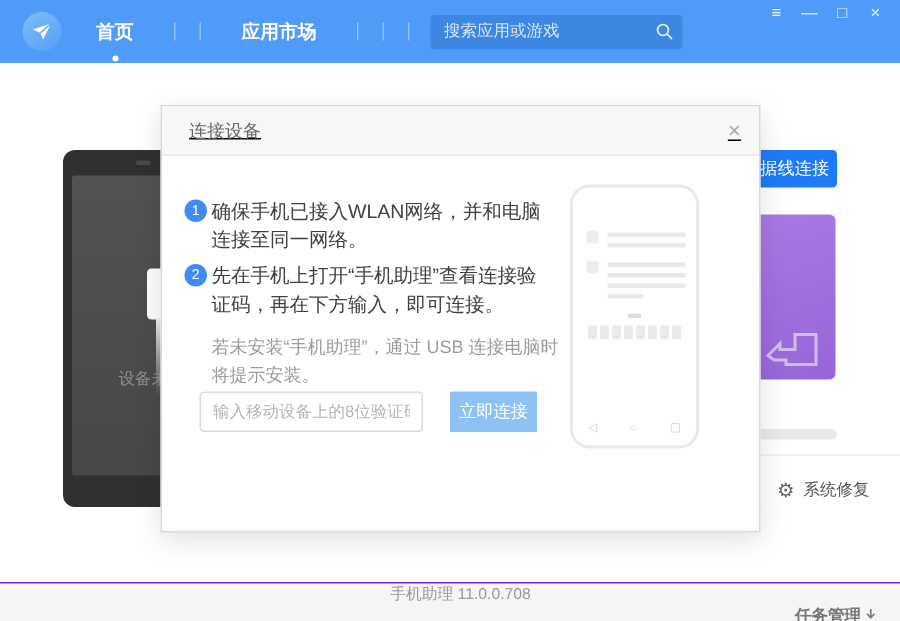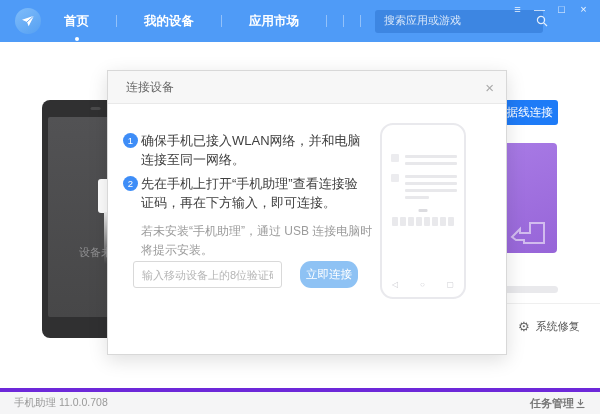--- a/index.html
+++ b/index.html
@@ -18,21 +18,21 @@
     display:flex; align-items:center; justify-content:center; flex:0 0 auto; }
   .nav { display:flex; align-items:center; margin-left:12px;gap:16px; }
   .nav-item { position:relative; color:#fff; font-size:12.5px; font-weight:bold;
     padding:0 11px; cursor:pointer; white-space:nowrap; }
   .nav-sep { width:1px; height:12px; background:rgba(255,255,255,.38); }
   .nav-item .dot { position:absolute; left:50%; transform:translateX(-50%);
     bottom:-11px; width:4px; height:4px; border-radius:50%; background:#fff; }
   .searchbox { margin-left:14px; width:168px; height:23px; background:#3d86e2;
     border-radius:3px; display:flex; align-items:center; }
   .searchbox input { flex:1; background:transparent; border:none; outline:none;
-    color:#fff; font-size:11px; padding:0 6px 0 9px; font-family:Liberation Mono, monospace; }
+    color:#fff; font-size:11px; padding:0 6px 0 9px; font-family:Liberation Serif, serif; }
   .searchbox input::placeholder { color:rgba(255,255,255,.8); }
   .search-ic { margin-right:7px; display:flex; }
   .win-controls { position:absolute; top:3px; right:10px; display:flex; gap:9px;
     color:rgba(255,255,255,.9); font-size:11px; line-height:13px; }
   .win-controls span { cursor:pointer; width:13px; text-align:center; }
 
   
   .main { position:absolute; top:42px; left:0; right:0; height:346px; background:#fff; }
 
   
@@ -65,61 +65,61 @@
   .repair-row { position:absolute; left:518px; top:277px; display:flex;
     align-items:center; gap:6px; z-index:2; cursor:pointer; }
   .repair-row .gear { font-size:13px; color:#666; line-height:14px; }
   .repair-row .lbl { font-size:11px; color:#555; white-space:nowrap; }
 
   
   .modal { position:absolute; left:107px; top:28px; width:400px; height:285px;
     background:#fff; border:1px solid #d8d8d8; z-index:10;
     box-shadow:0 5px 18px rgba(0,0,0,.13); }
   .modal-header { height:33px; background:#f7f7f7; border-bottom:1px solid #e9e9e9;
-    display:flex; align-items:center; }
+    display:flex; align-items:center;text-decoration:underline; }
   .modal-title { font-size:12px; color:#666; margin-left:18px; }
   .modal-close { margin-left:auto; margin-right:12px; font-size:15px; color:#a9a9a9;
     cursor:pointer; line-height:15px; }
 
   .step-circle { position:absolute; width:15px; height:15px; border-radius:50%;
     background:#3e8df7; color:#fff; font-size:9.5px; line-height:15px;
     text-align:center; }
   .step-text { position:absolute; left:33px; width:228px; font-size:13px;
     color:#404040; line-height:19px; }
   .c1 { left:15px; top:62px; } .t1 { top:60px; }
   .c2 { left:15px; top:105px; } .t2 { top:103px; }
   .note { position:absolute; left:33px; top:151px; width:234px; font-size:12px;
     color:#9b9b9b; line-height:19px; }
   .code-input { position:absolute; left:25px; top:190px; width:149px; height:27px;
     border:1px solid #d9d9d9; border-radius:3px; font-size:11px; color:#444;
     padding:0 8px; outline:none; font-family:inherit; }
   .code-input::placeholder { color:#b5b5b5; }
   .connect-btn { position:absolute; left:192px; top:190px; width:58px; height:27px;
-    background:#8ec2f4; border:none; border-radius:11px; color:#fff;
+    background:#8ec2f4; border:none; border-radius:1px; color:#fff;
     font-size:11.5px; cursor:pointer; font-family:inherit; }
 
   
   .illo { position:absolute; left:272px; top:52px; width:86px; height:176px;
     border:2px solid #e9e9ed; border-radius:13px; background:#fff; }
   .illo .sq { width:8px; height:8px; background:#ececef; border-radius:1px;
     position:absolute; left:9px; }
   .illo .ln { position:absolute; height:3px; background:#e8e8eb; border-radius:1px; left:23px; }
   .illo .dash { position:absolute; left:50%; transform:translateX(-50%); top:84px;
     width:9px; height:3px; background:#dcdce0; border-radius:1px; }
   .illo .codes { position:absolute; top:92px; left:0; right:0; display:flex;
     justify-content:center; gap:2px; }
   .illo .codes i { display:block; width:6px; height:9px; background:#e9e9ec; border-radius:1px; }
   .illo .navrow { position:absolute; bottom:8px; left:10px; right:10px;
     display:flex; justify-content:space-between; color:#cfcfd4; font-size:8px;
     line-height:9px; }
 
   
   .statusbar { position:absolute; left:0; right:0; bottom:0; height:26px;
-    background:#f5f5f6; border-top:4px solid #6d28d9; display:flex;
-    align-items:center; z-index:5; }
+    background:#f5f5f6; border-top:1px solid #6d28d9; display:flex;
+    align-items:center; z-index:5;flex-direction:column; }
   .version { margin-left:14px; font-size:10.5px; color:#999; }
   .task { margin-left:auto; margin-right:14px; display:flex; align-items:center;
     gap:1px; cursor:pointer;font-weight:bold; }
   .task .lbl { font-size:11px; color:#777; }
 </style>
 </head>
 <body>
 
 <div class="navbar">
   <div class="logo">
@@ -127,21 +127,20 @@
       <path d="M3 10 L21 4 L13 20 L10.5 13.5 Z" fill="#ffffff"></path>
       <path d="M10.5 13.5 L21 4" stroke="#5aa3f3" stroke-width="1.4" fill="none"></path>
     </svg>
   </div>
   <div class="nav">
     <div class="nav-item">
       <span>首页</span>
       <span class="dot"></span>
     </div>
     <div class="nav-sep"></div>
-    <div class="nav-item">我的设备</div>
     <div class="nav-sep"></div>
     <div class="nav-item">应用市场</div>
     <div class="nav-sep"></div>
     <div class="nav-sep"></div>
     <div class="nav-sep"></div>
   </div>
   <div class="searchbox">
     <input type="text" placeholder="搜索应用或游戏" style="">
     <span class="search-ic">
       <svg width="12" height="12" viewBox="0 0 12 12">

